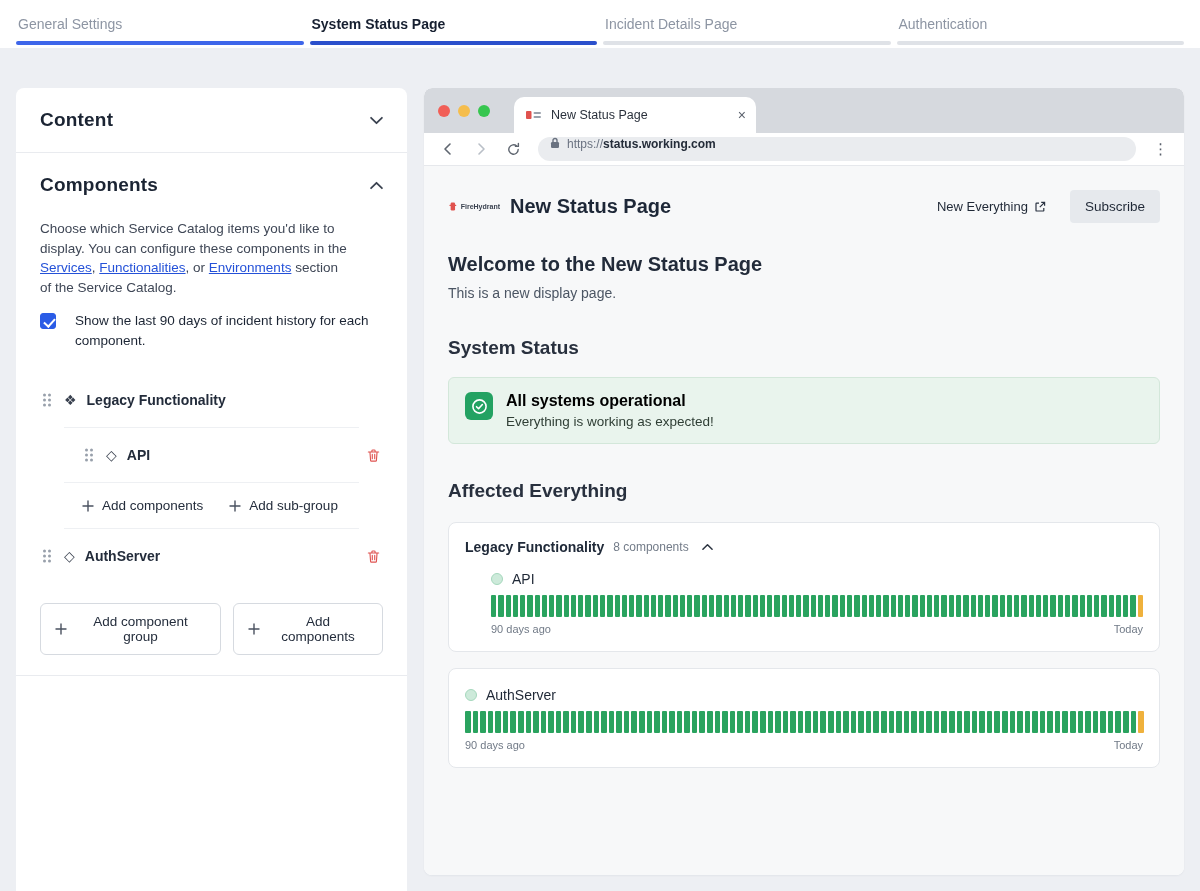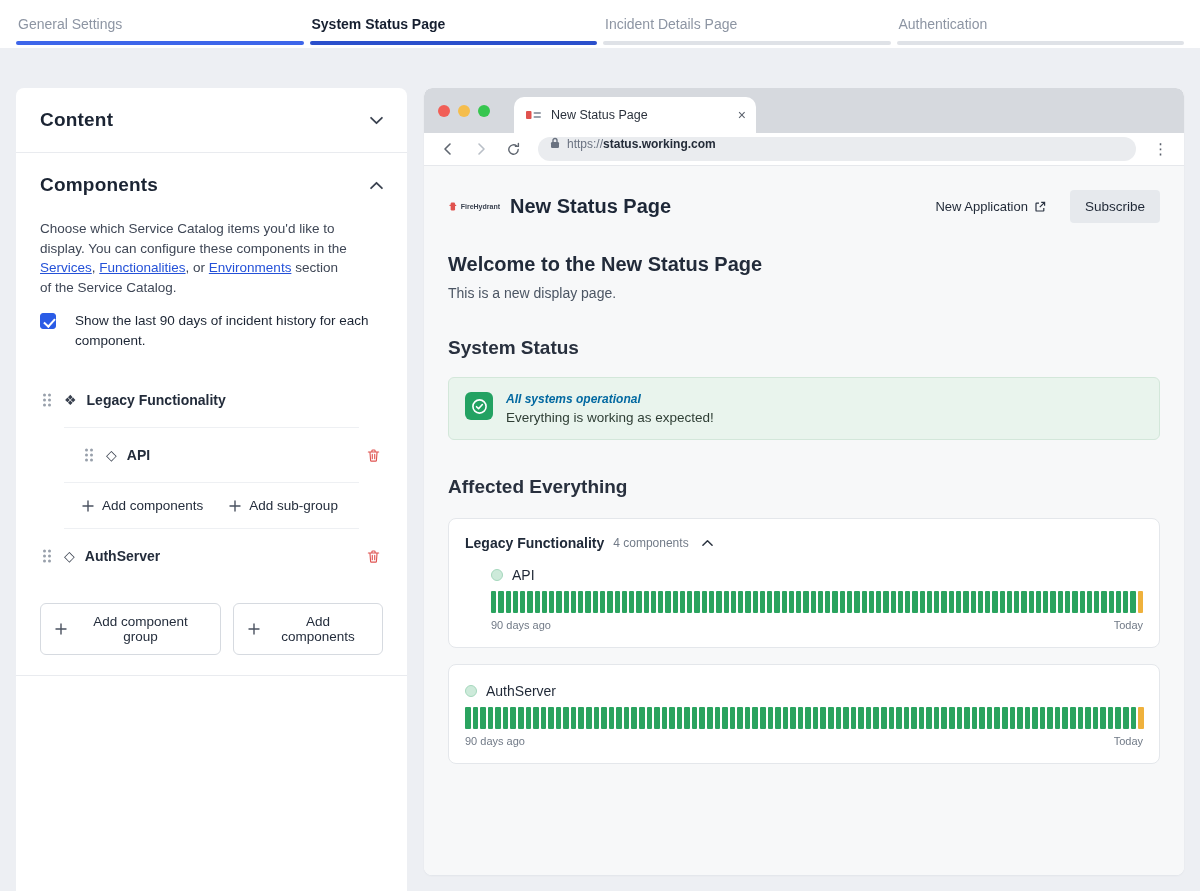--- a/index.html
+++ b/index.html
@@ -74,21 +74,21 @@
   .pg-actions { margin-left:auto; display:flex; align-items:center; gap:24px; }
   .newapp-link { display:flex; align-items:center; gap:6px; font-size:13px; color:#1f2836; cursor:pointer; }
   .subscribe-btn { background:#e6e9ed; border:none; border-radius:4px; padding:9px 15px; font-size:13.5px; font-weight:400; color:#1f2836; cursor:pointer; font-family:inherit; }
 
   .welcome-h { font-size:20px; font-weight:600; color:#222b3a; margin-top:30px; }
   .welcome-p { font-size:14px; color:#4b5563; margin-top:9px; }
   .section-h { font-size:19px; font-weight:600; color:#28303e; margin-top:36px; }
 
   .banner { margin-top:18px; background:#e9f4ed; border:1px solid #d3e7da; border-radius:6px; padding:14px 16px; display:flex; gap:13px; align-items:flex-start; }
   .banner-ic { width:28px; height:28px; background:#23a262; border-radius:6px; display:flex; align-items:center; justify-content:center; flex:0 0 28px; }
-  .banner-title { font-size:12px; font-weight:700; color:#0369a1;font-style:italic; }
+  .banner-title { font-size:16px; font-weight:700; color:#000000; }
   .banner-body { font-size:13.5px; color:#2f3e35; margin-top:4px; }
 
   .comp-card { margin-top:20px; background:#fff; border:1px solid #e4e7eb; border-radius:8px; padding:16px; }
   .comp-card.second { margin-top:16px; }
   .cc-head { display:flex; align-items:center; gap:9px; }
   .cc-name { font-size:14px; font-weight:700; color:#202a39; }
   .cc-count { font-size:12px; color:#727b88; }
   .cc-chevron { margin-left:4px; cursor:pointer; display:flex; }
   .cc-item { display:flex; align-items:center; gap:9px; margin-top:16px; }
   .comp-card.second .cc-item { margin-top:2px; }
@@ -318,21 +318,21 @@
         <span class="brand">
           <svg width="11" height="11" viewBox="0 0 11 11">
               <rect x="3" y="1" width="5" height="9" rx="1.4" fill="#e0524e"></rect>
               <rect x="1.5" y="3.4" width="8" height="1.6" rx="0.8" fill="#e0524e"></rect>
             </svg>
           <span class="brand-text">FireHydrant</span>
         </span>
         <h1 class="pg-title">New Status Page</h1>
         <div class="pg-actions">
           <span class="newapp-link">
-            <span>New Application</span>
+            <span>New Everything</span>
             <span>
               <svg width="12" height="12" viewBox="0 0 12 12" fill="none" stroke="#2a3342" stroke-width="1.2">
                   <path d="M5 2.2H2.6a.6.6 0 0 0-.6.6v6.6a.6.6 0 0 0 .6.6h6.6a.6.6 0 0 0 .6-.6V7"></path>
                   <path d="M7.2 1.4h3.4v3.4M10.4 1.6L5.8 6.2"></path>
                 </svg>
             </span>
           </span>
           <button class="subscribe-btn">Subscribe</button>
         </div>
       </div>
@@ -353,21 +353,21 @@
           <div class="banner-title">All systems operational</div>
           <div class="banner-body">Everything is working as expected!</div>
         </div>
       </div>
 
       <h2 class="section-h">Affected Everything</h2>
 
       <div class="comp-card">
         <div class="cc-head">
           <span class="cc-name">Legacy Functionality</span>
-          <span class="cc-count">4 components</span>
+          <span class="cc-count">8 components</span>
           <span class="cc-chevron">
             <svg width="11" height="8" viewBox="0 0 12 8" fill="none">
                 <path d="M1 6.5l5-5 5 5" stroke="#2b3340" stroke-width="1.6" stroke-linecap="round" stroke-linejoin="round"></path>
               </svg>
           </span>
         </div>
         <div class="indent">
           <div class="cc-item">
             <span class="status-dot"></span>
             <span class="cc-item-name">API</span>

